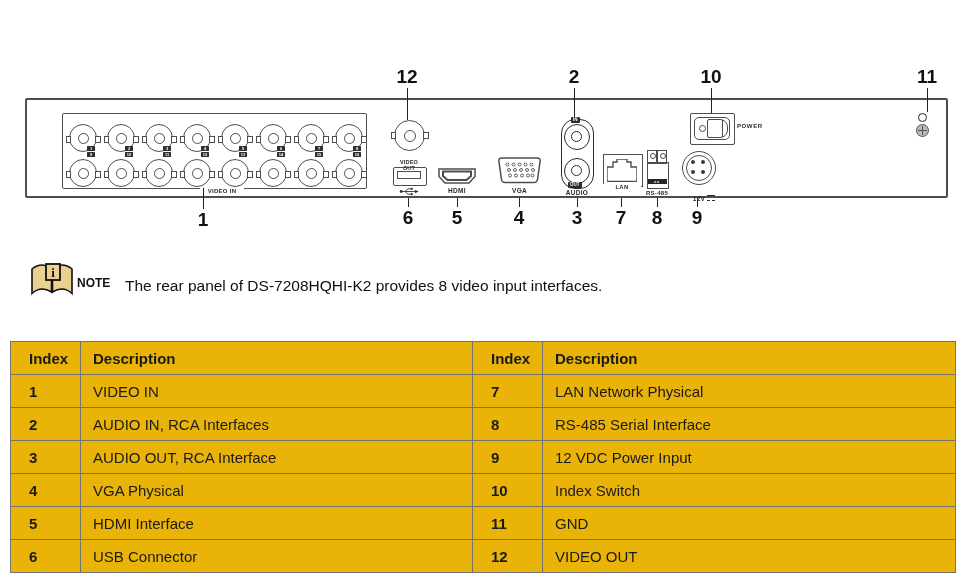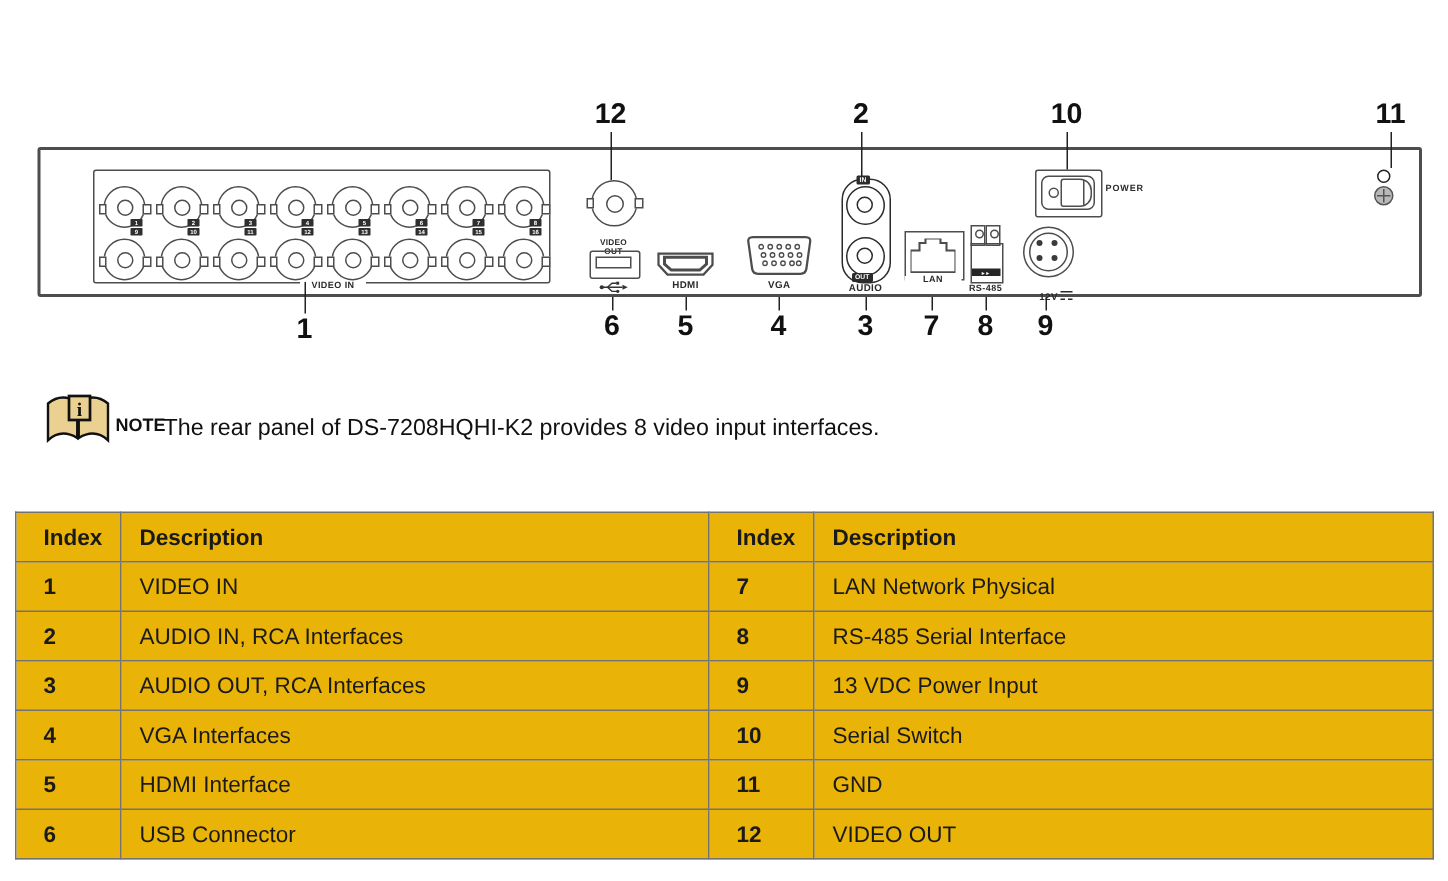--- a/index.html
+++ b/index.html
@@ -54,21 +54,21 @@
   .sw-paddle i{position:absolute;right:4px;top:0;height:100%;border-left:1.2px solid #4d4d4d;}
   
   .gnd-hole{left:918px;top:113px;width:7px;height:7px;border:1.7px solid #222;border-radius:50%;}
   .gnd-screw{left:916px;top:124px;width:11px;height:11px;border:1px solid #555;border-radius:50%;background:#b9b9b9;}
   .gnd-screw:before,.gnd-screw:after{content:"";position:absolute;background:#555;}
   .gnd-screw:before{left:50%;top:1px;bottom:1px;width:1.2px;margin-left:-0.6px;}
   .gnd-screw:after{top:50%;left:1px;right:1px;height:1.2px;margin-top:-0.6px;}
   
   .note-row{left:30px;top:259px;width:900px;height:40px;}
   .note-label{position:absolute;left:47px;top:17px;font-size:12px;font-weight:bold;color:#111;}
-  .note-text{position:absolute;left:79px;top:18px;font-size:15.5px;color:#111;}
+  .note-text{position:absolute;left:95px;top:18px;font-size:15.5px;color:#111;}
   
   .ifacetable{left:10px;top:341px;width:945px;border-collapse:collapse;table-layout:fixed;font-size:15px;}
   .ifacetable td,.ifacetable th{border:1px solid #737373;height:32px;padding:0;vertical-align:middle;background:#eab308;}
   .ifacetable th{text-align:left;font-weight:bold;}
   .col-idx{width:70px;} .col-desc-l{width:392px;} .col-desc-r{width:413px;}
   .cell-idx{padding-left:18px !important;font-weight:bold;}
   .cell-desc{padding-left:12px !important;}
 </style>
 </head>
 <body>
@@ -322,29 +322,29 @@
       <td class="cell-desc">LAN Network Physical</td>
     </tr>
     <tr>
       <td class="cell-idx">2</td>
       <td class="cell-desc">AUDIO IN, RCA Interfaces</td>
       <td class="cell-idx">8</td>
       <td class="cell-desc">RS-485 Serial Interface</td>
     </tr>
     <tr>
       <td class="cell-idx">3</td>
-      <td class="cell-desc">AUDIO OUT, RCA Interfaces</td>
+      <td class="cell-desc">AUDIO OUT, RCA Interface</td>
       <td class="cell-idx">9</td>
-      <td class="cell-desc">13 VDC Power Input</td>
+      <td class="cell-desc">12 VDC Power Input</td>
     </tr>
     <tr>
       <td class="cell-idx">4</td>
-      <td class="cell-desc">VGA Interfaces</td>
+      <td class="cell-desc">VGA Physical</td>
       <td class="cell-idx">10</td>
-      <td class="cell-desc">Serial Switch</td>
+      <td class="cell-desc">Index Switch</td>
     </tr>
     <tr>
       <td class="cell-idx">5</td>
       <td class="cell-desc">HDMI Interface</td>
       <td class="cell-idx">11</td>
       <td class="cell-desc">GND</td>
     </tr>
     <tr>
       <td class="cell-idx">6</td>
       <td class="cell-desc">USB Connector</td>

